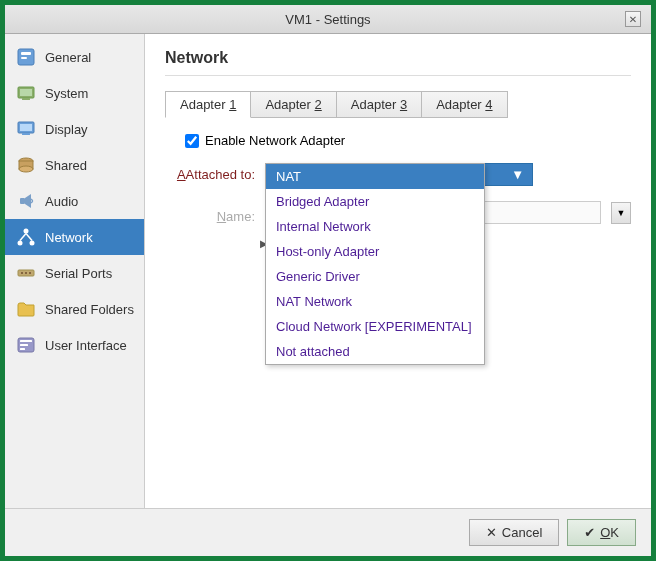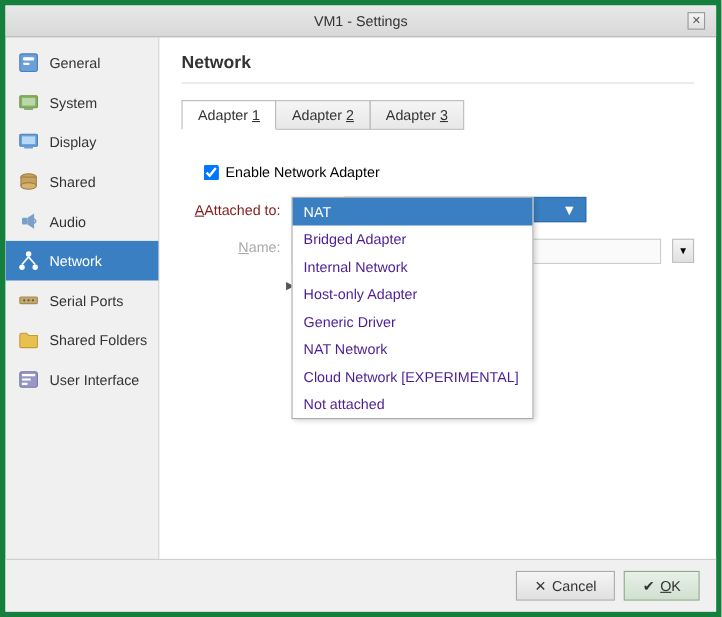--- a/index.html
+++ b/index.html
@@ -96,21 +96,21 @@
       font-size: 16px;
       font-weight: bold;
       color: #333;
       margin-bottom: 15px;
       padding-bottom: 8px;
       border-bottom: 1px solid #ddd;
     }
     .tabs {
       display: flex;
       gap: 0;
-      margin-bottom: 31px;
+      margin-bottom: 15px;
     }
     .tab {
       padding: 5px 14px;
       border: 1px solid #bbb;
       background: linear-gradient(to bottom, #f5f5f5, #e8e8e8);
       cursor: pointer;
       font-size: 13px;
       color: #333;
       margin-right: -1px;
     }
@@ -174,21 +174,21 @@
       cursor: pointer;
       font-size: 13px;
       color: #4c1d95;
     }
     .dropdown-item.selected {
       background: #3a7fc1;
       color: white;
     }
     .name-row {
       display: flex;
-      align-items: flex-start;
+      align-items: flex-end;
       gap: 10px;
     }
     .name-label {
       min-width: 90px;
       text-align: right;
       color: #aaa;
     }
     .name-input {
       flex: 1;
       max-width: 400px;
@@ -373,20 +373,23 @@
 
       <div class="tabs">
         <div class="tab active">
           <span>Adapter <span style="text-decoration:underline">1</span></span>
         </div>
         <div class="tab">
           <span>Adapter <span style="text-decoration:underline">2</span></span>
         </div>
         <div class="tab">
           <span>Adapter <span style="text-decoration:underline">3</span></span>
+        </div>
+        <div class="tab">
+          <span>Adapter <span style="text-decoration:underline">4</span></span>
         </div>
       </div>
 
       <div class="checkbox-row">
         <input type="checkbox" checked="" style="">
         <label>Enable Network Adapter</label>
       </div>
 
       <div class="field-row">
         <span class="field-label">

